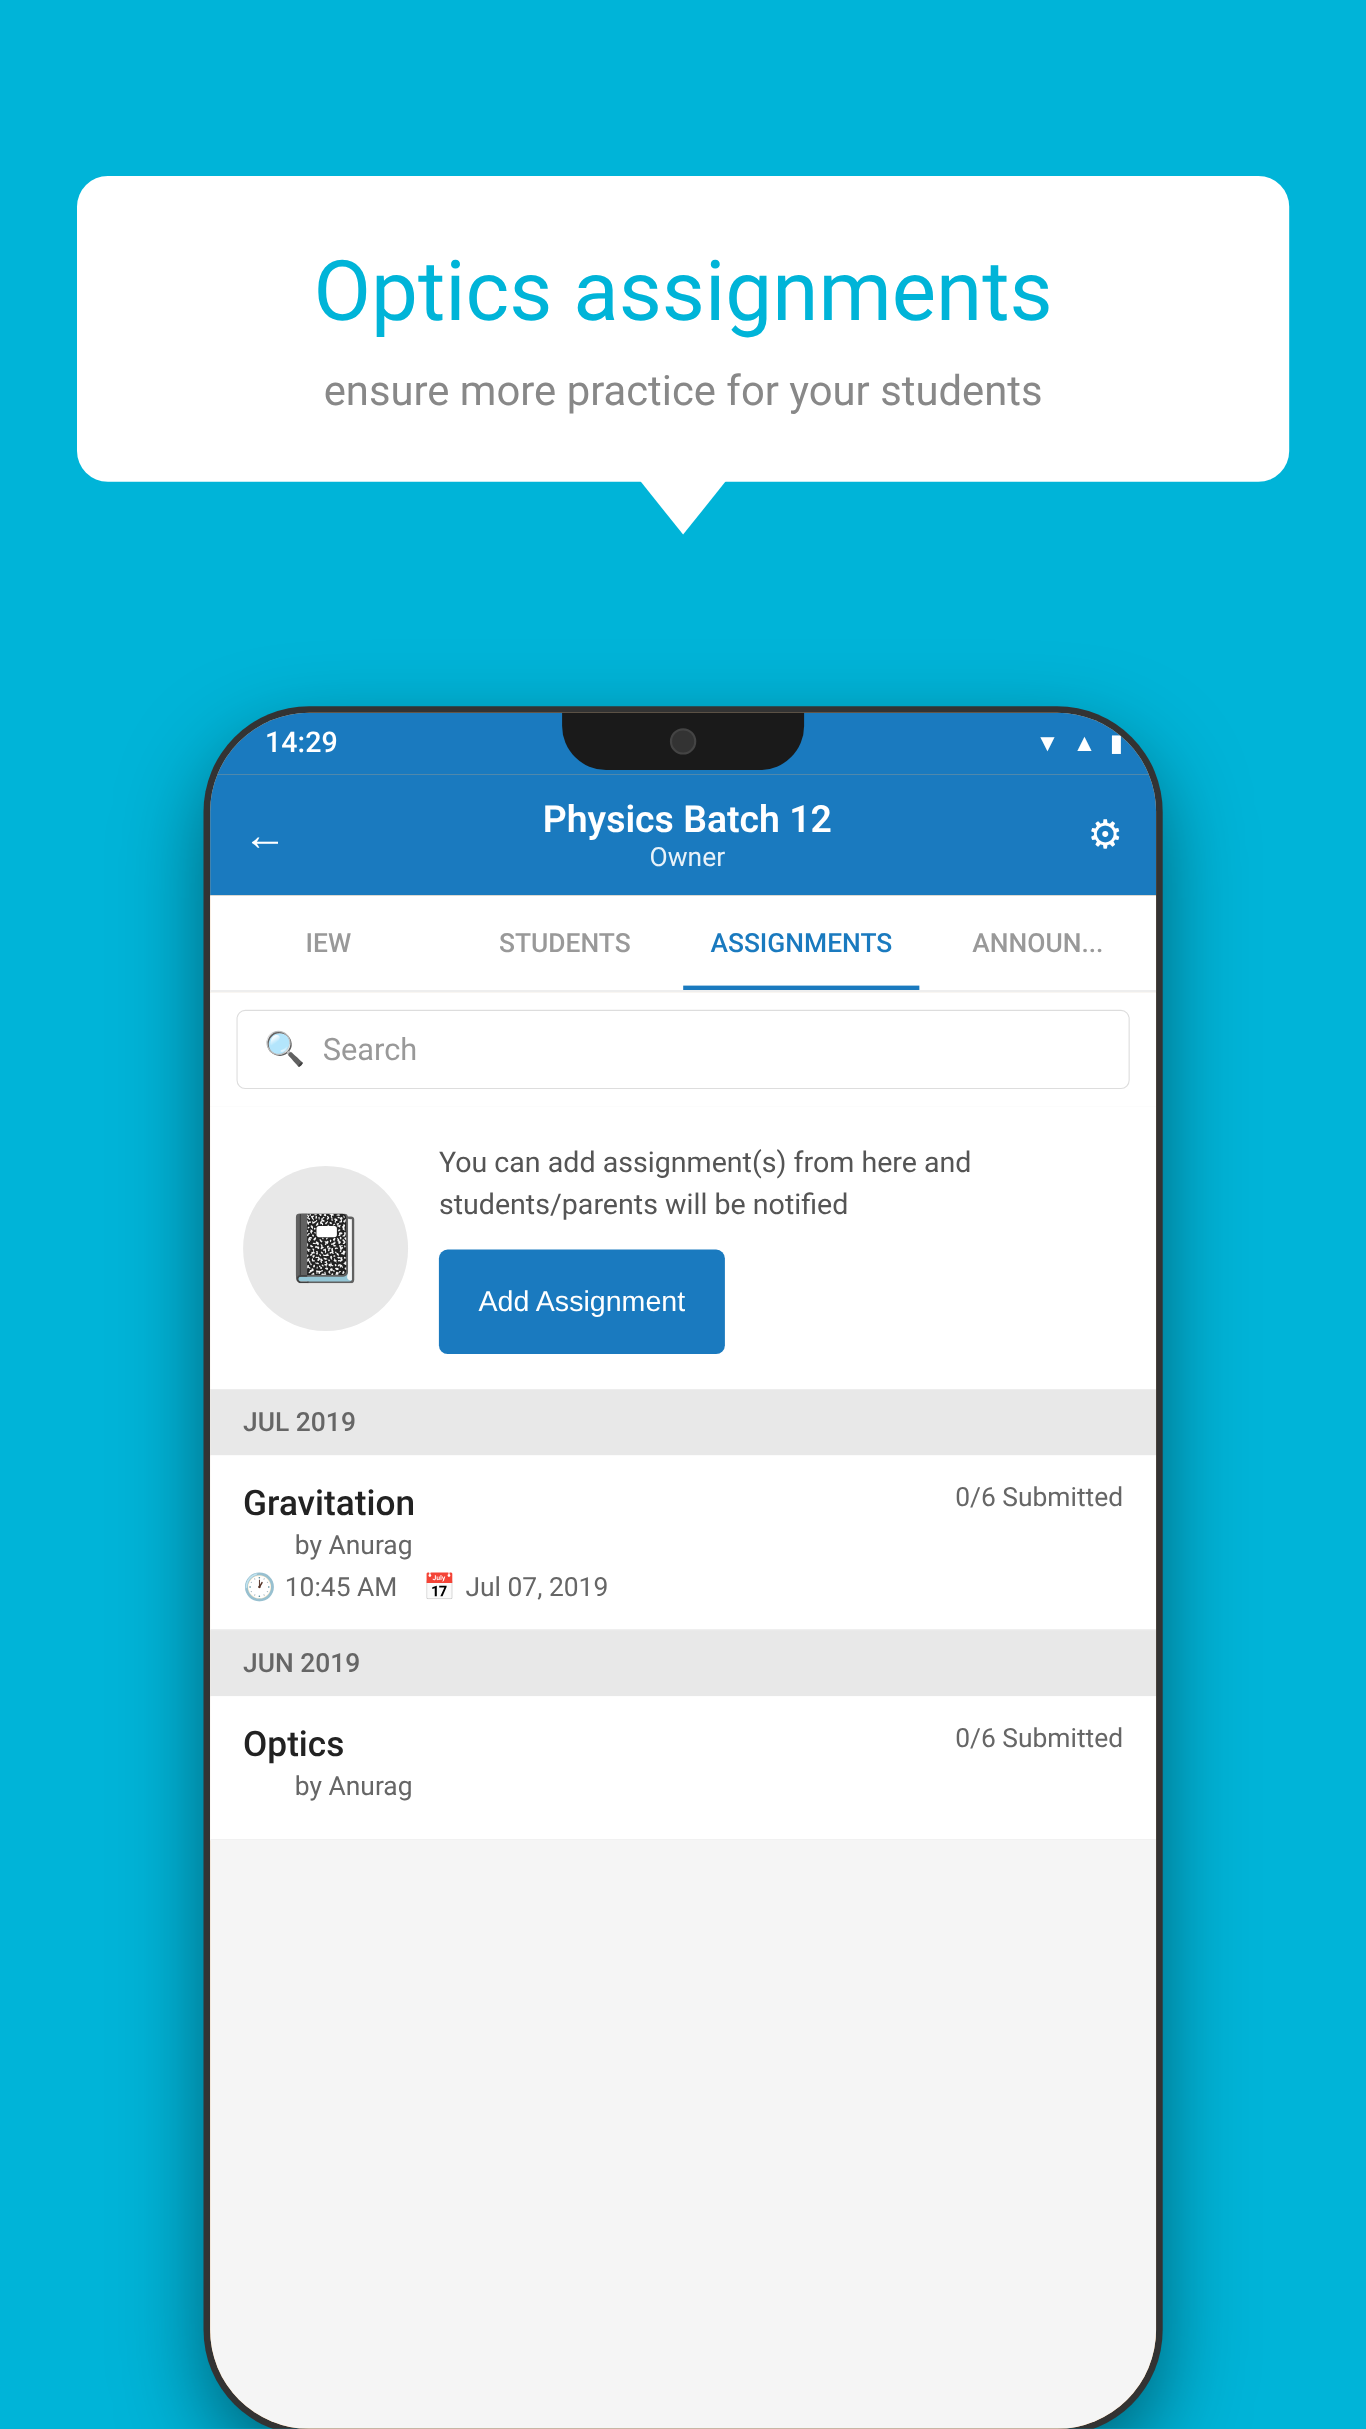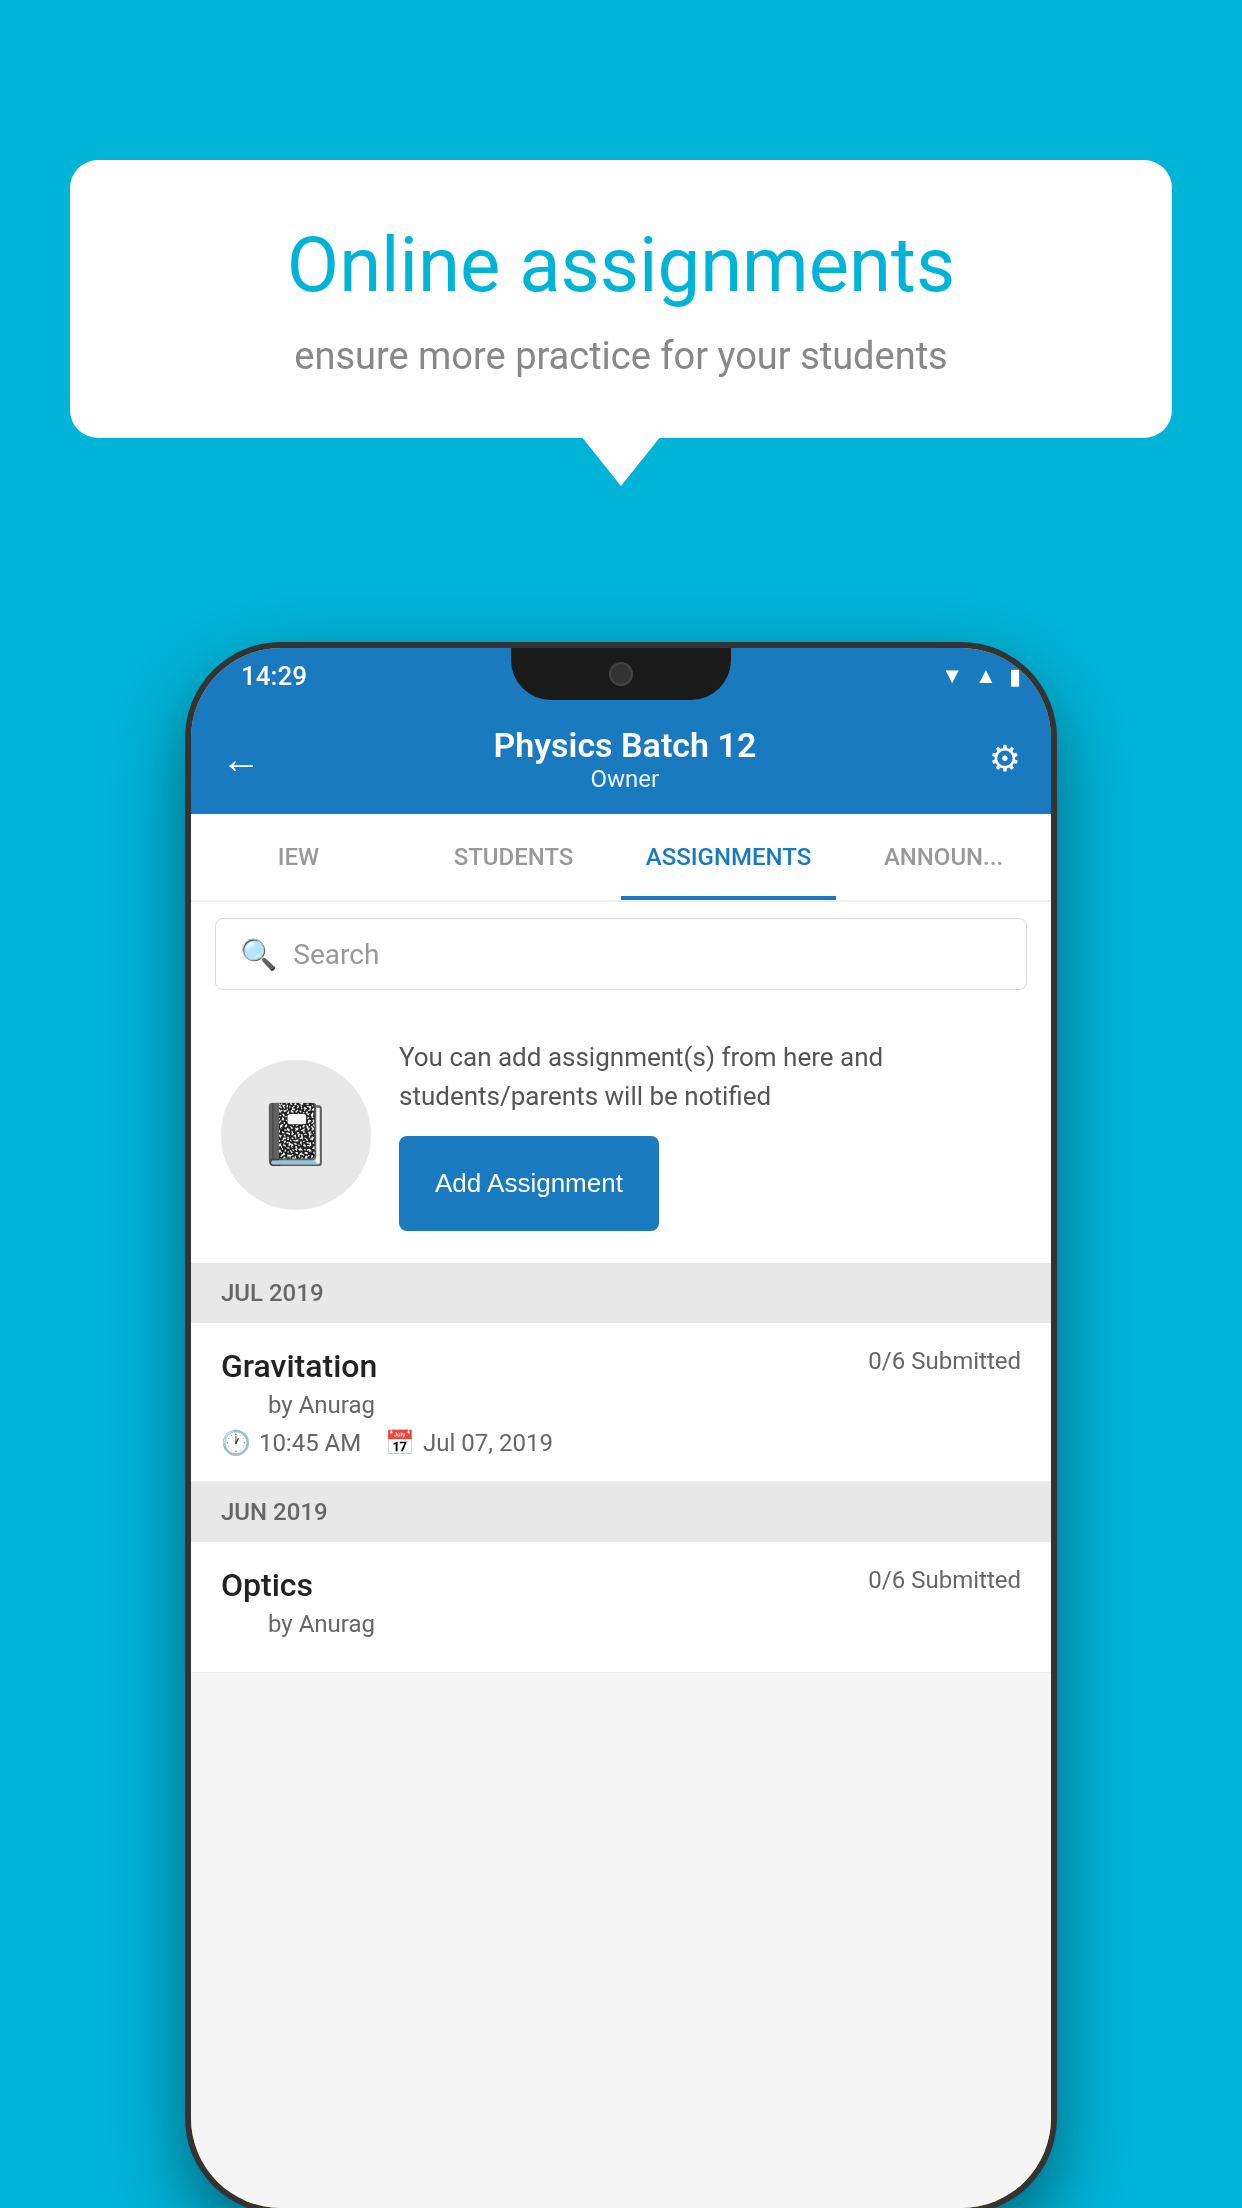--- a/index.html
+++ b/index.html
@@ -62,21 +62,21 @@
       bottom: 0;
       left: 50%;
       transform: translateX(-50%);
       width: 860px;
       height: 1560px;
     }
 
     .phone-outer {
       width: 100%;
       height: 100%;
-      background: #eab308;
+      background: #fdba74;
       border-radius: 90px;
       position: relative;
       box-shadow: 0 0 0 6px #333, 0 30px 80px rgba(0,0,0,0.5);
       overflow: hidden;
     }
 
     
     .phone-notch {
       position: absolute;
       top: 0;
@@ -360,21 +360,21 @@
     .meta-icon {
       font-size: 24px;
       color: #888;
     }
   </style>
 </head>
 <body>
 
 <div class="speech-bubble-area">
   <div class="speech-bubble">
-    <div class="speech-bubble-title">Online assignments</div>
+    <div class="speech-bubble-title">Optics assignments</div>
     <div class="speech-bubble-subtitle">ensure more practice for your students</div>
   </div>
 </div>
 
 <div class="phone-mockup">
   <div class="phone-outer">
 
     <div class="phone-notch">
       <div class="phone-camera"></div>
     </div>

